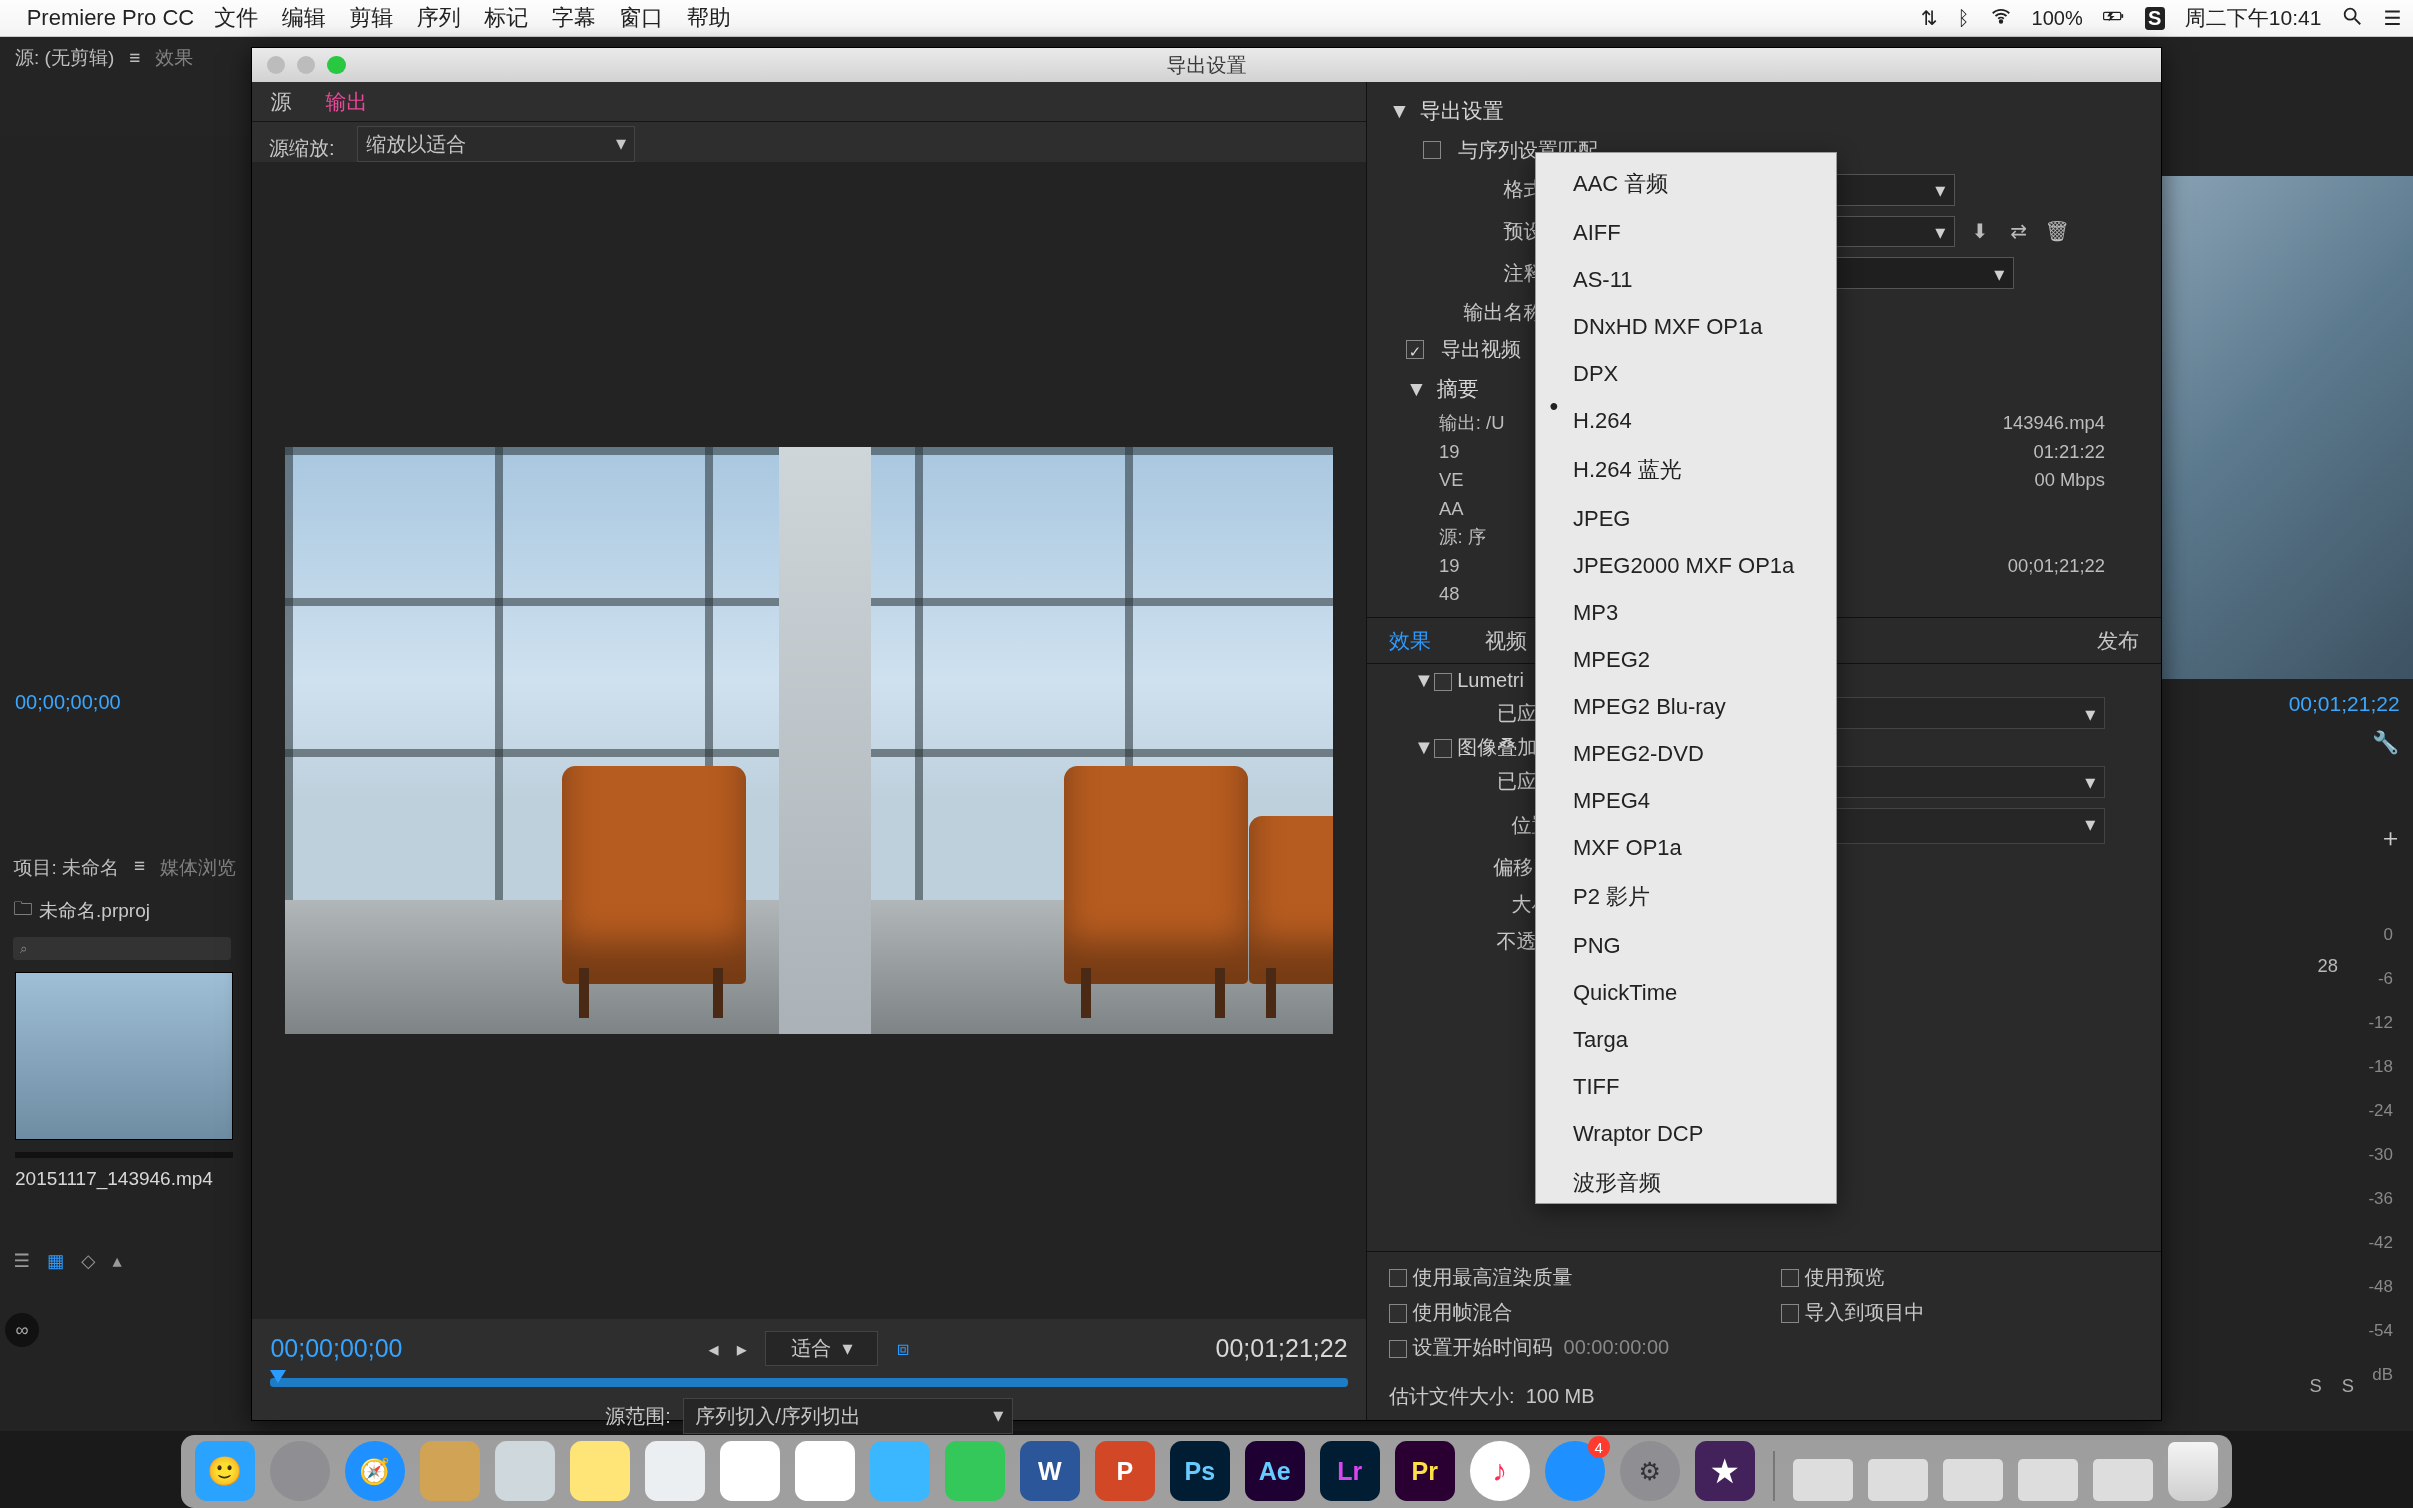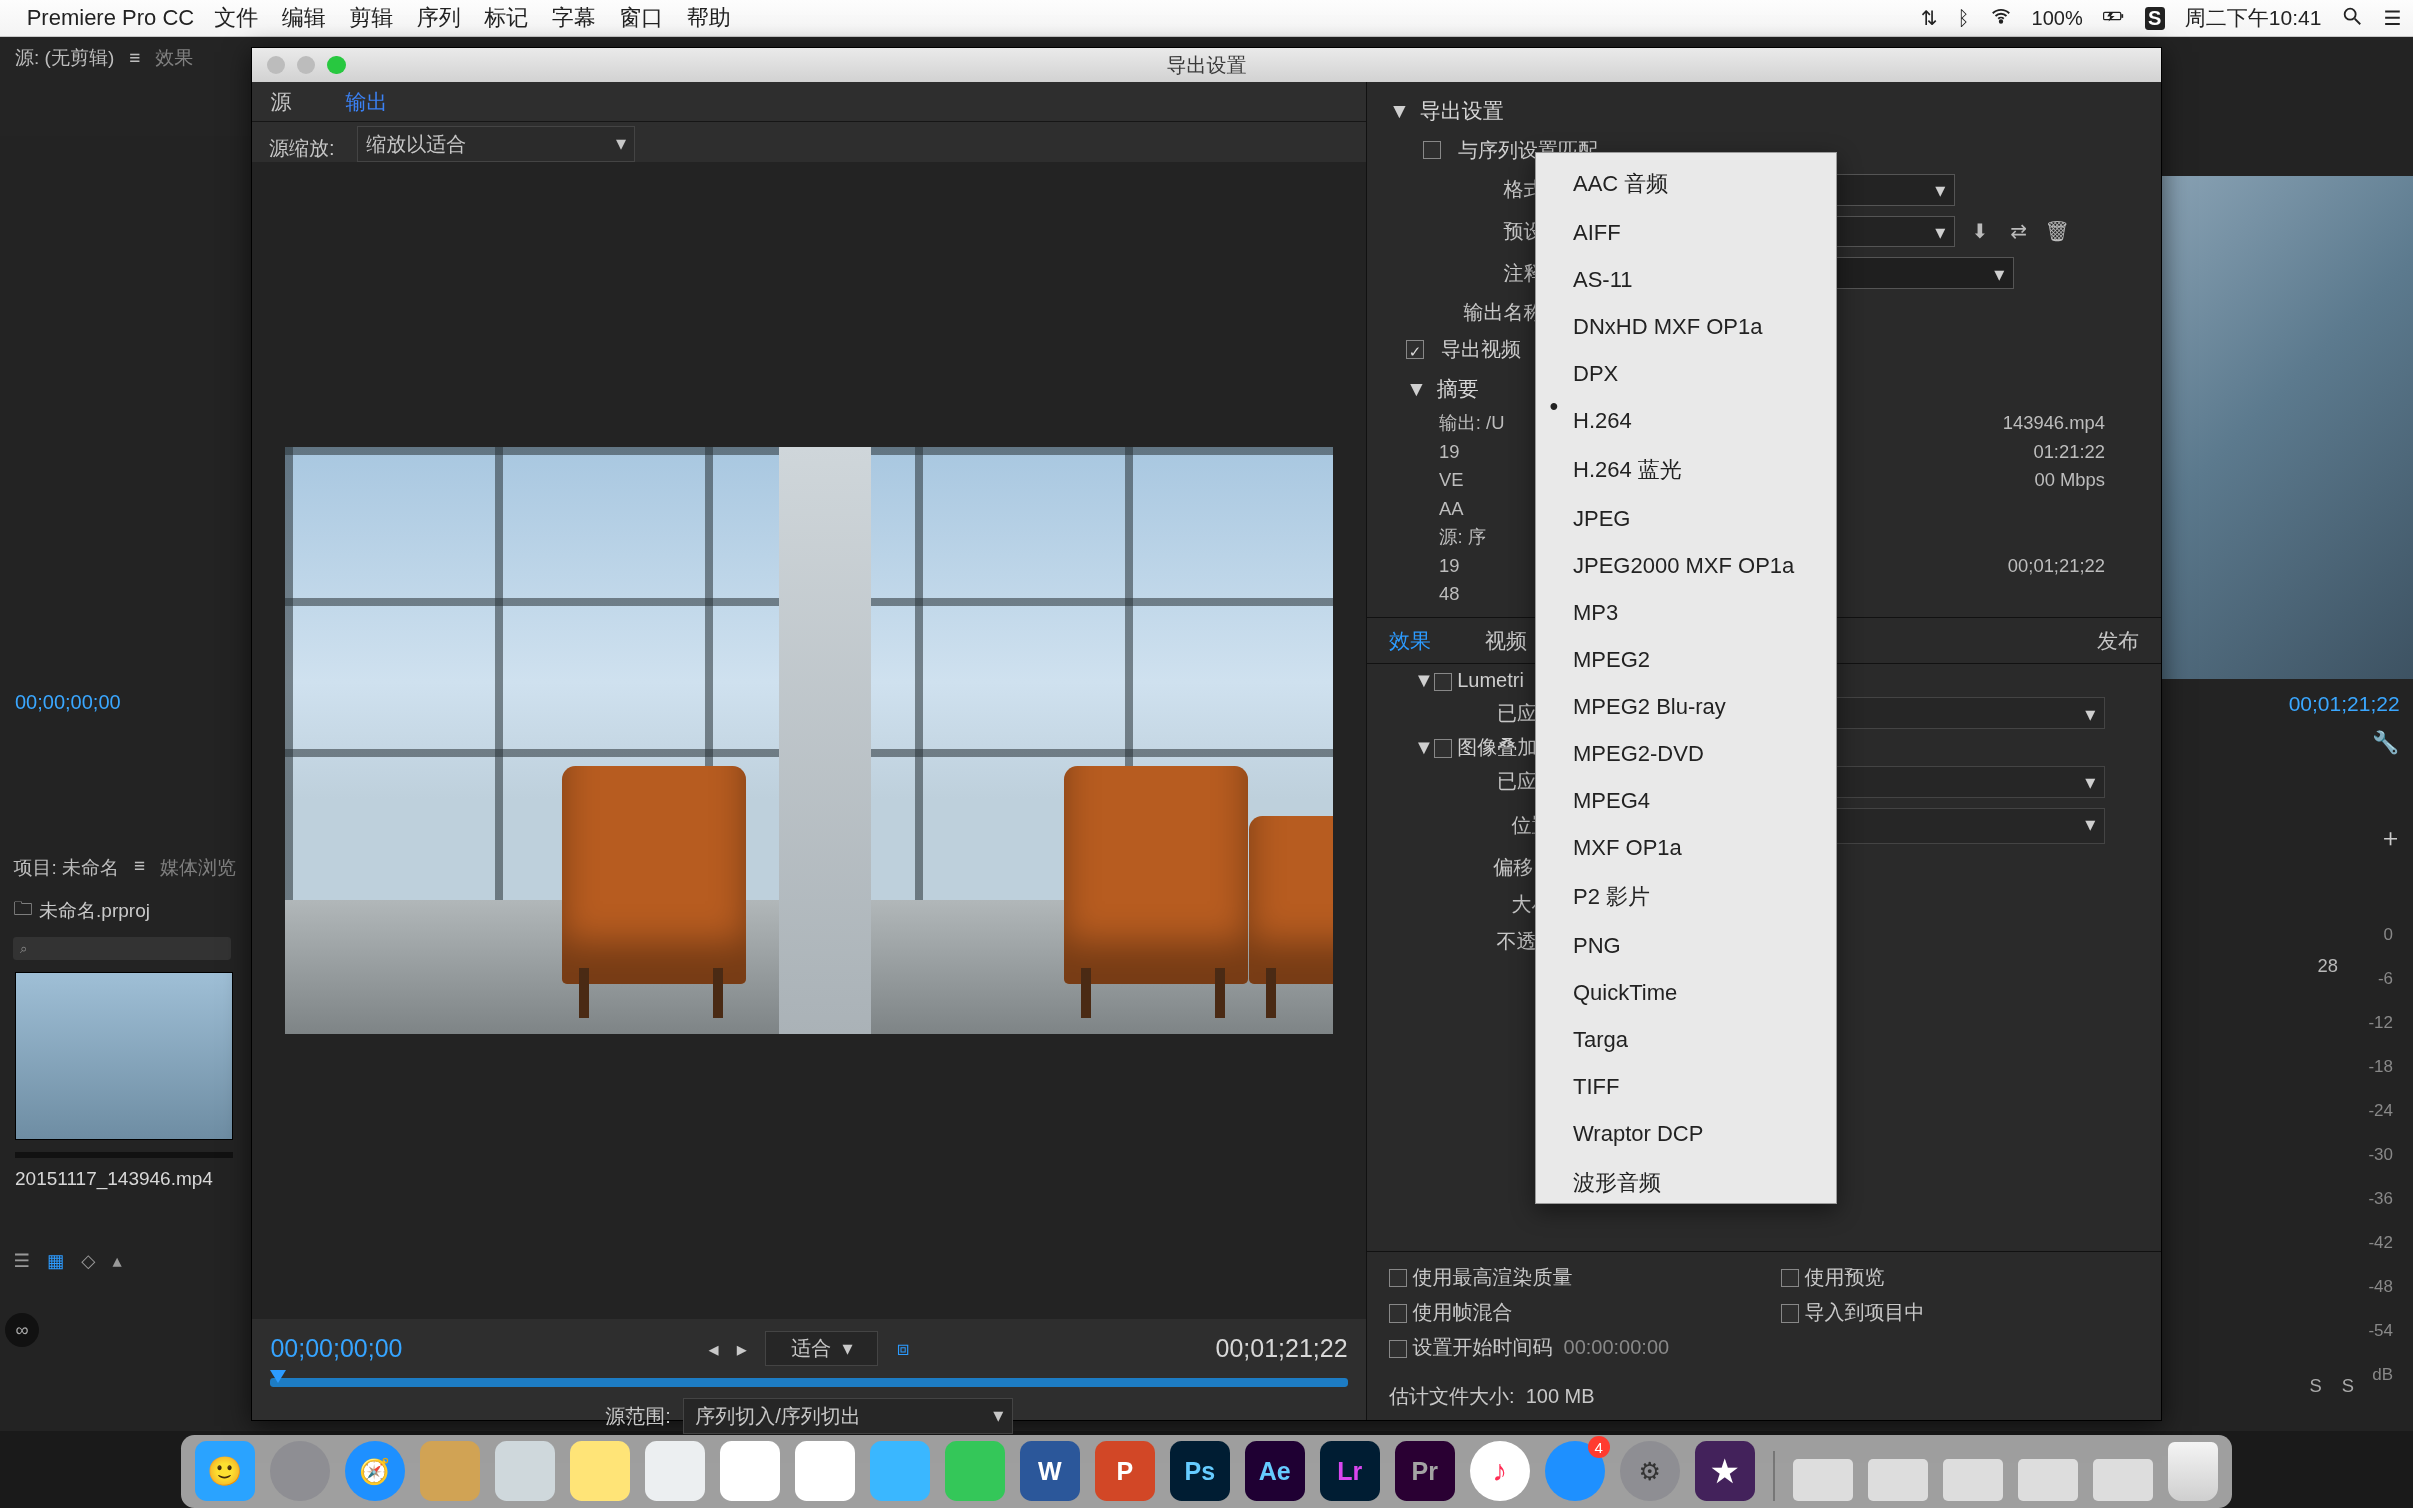--- a/index.html
+++ b/index.html
@@ -44,21 +44,21 @@
 .dialog .traffic span { width:18.4px; height:18.4px; border-radius:50%; background:#bcbcbc; display:inline-block;}
 .dialog .traffic .g { background:#28c840;}
 .dialog .titlebar .title { position:absolute; left:0; right:0; text-align:center; font-size:20px; color:#3a3a3a;}
 
 .dialog-body { display:flex; height:calc(100% - 34px); }
 
 
 .preview-col { width:1115px; background:#2e2e2e; display:flex; flex-direction:column; border-right:0.8px solid #111;}
 .preview-col .tabrow { height:40px; display:flex; align-items:center; padding:0 18.4px; gap:34px; border-bottom:0.8px solid #161616;}
 .preview-col .tabrow .tab { color:#c7c7c7; font-size:21px; }
-.preview-col .tabrow .tab.active { color:#3b82f6;margin-left:20px; }
+.preview-col .tabrow .tab.active { color:#ec4899; }
 .preview-col .scalecfg { height:40px; display:flex; align-items:flex-end; padding:0 17px; gap:14px; color:#c7c7c7; font-size:20px;}
 .preview-col .scalecfg .sel { margin-left:8.4px; padding:3.4px 168px 3.4px 8.4px; background:#2b2b2b; border:0.8px solid #444; position:relative;}
 .preview-col .scalecfg .sel::after { content:"▾"; position:absolute; right:8.4px; }
 
 .preview-frame { flex:1; display:flex; align-items:center; justify-content:center; background:#232323; }
 .preview-img { width:1048px; height:587px; background:#263641; position:relative; overflow:hidden;}
 
 .preview-img .sky { position:absolute; inset:0; background:linear-gradient(#a8c7e0,#cfe1ef 40%,#bed0dc 60%);}
 .preview-img .window-grid { position:absolute; inset:0; background:
   repeating-linear-gradient(to right, rgba(40,50,55,.55) 0 8.4px, transparent 8.4px 210px),
@@ -446,21 +446,21 @@
       <div class="icon" style="background: rgb(236, 239, 241);"></div>
       <div class="icon" style="background: rgb(255, 255, 255);"></div>
       <div class="icon" style="background: rgb(255, 255, 255);"></div>
       <div class="icon" style="background: rgb(58, 183, 255);"></div>
       <div class="icon" style="background: rgb(52, 199, 89);"></div>
       <div class="icon" style="background: rgb(43, 87, 154); font-weight: 700; color: rgb(255, 255, 255);">W</div>
       <div class="icon" style="background: rgb(210, 71, 38); font-weight: 700; color: rgb(255, 255, 255);">P</div>
       <div class="icon" style="background: rgb(0, 29, 51); font-weight: 700; color: rgb(102, 204, 255);">Ps</div>
       <div class="icon" style="background: rgb(31, 0, 51); font-weight: 700; color: rgb(102, 204, 255);">Ae</div>
       <div class="icon" style="background: rgb(0, 29, 51); font-weight: 700; color: #d946ef;">Lr</div>
-      <div class="icon" style="background: rgb(42, 0, 51); font-weight: 700; color: #a3a3a3;">Pr</div>
+      <div class="icon" style="background: rgb(42, 0, 51); font-weight: 700; color: #fde047;">Pr</div>
       <div class="icon round" style="background: rgb(255, 255, 255);">
         <span style="color:#ff2d55;font-size:30px;">♪</span>
       </div>
       <div class="icon round" style="background: rgb(30, 144, 255);">
         <div class="badge">4</div>
       </div>
       <div class="icon round" style="background: rgb(142, 142, 147);">
         <span style="color:#333;">⚙</span>
       </div>
       <div class="icon" style="background: rgb(67, 34, 91);">

